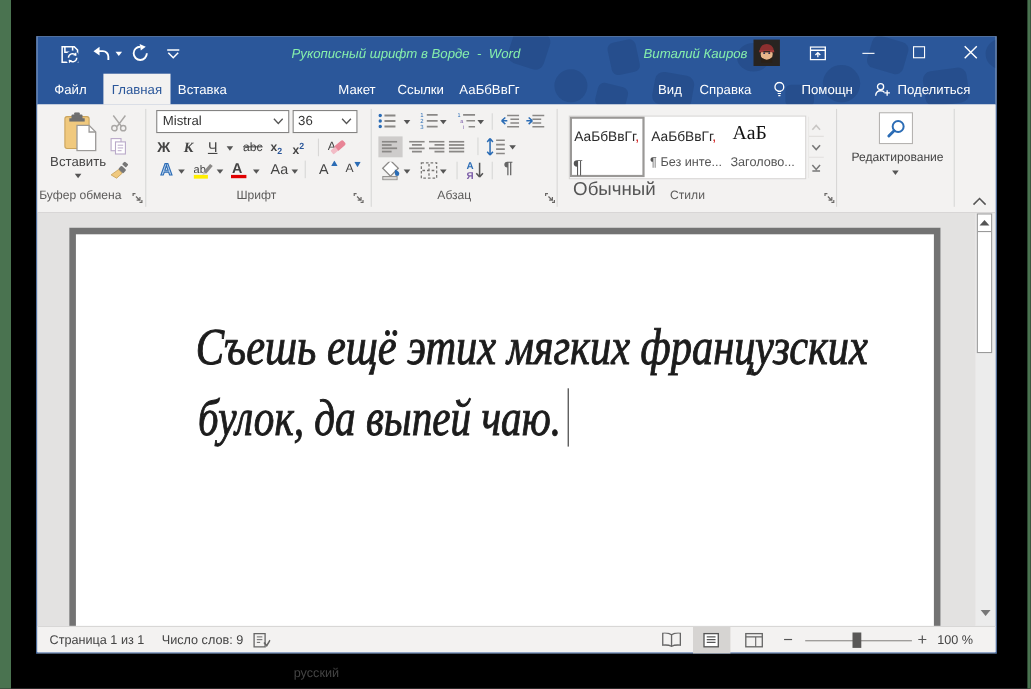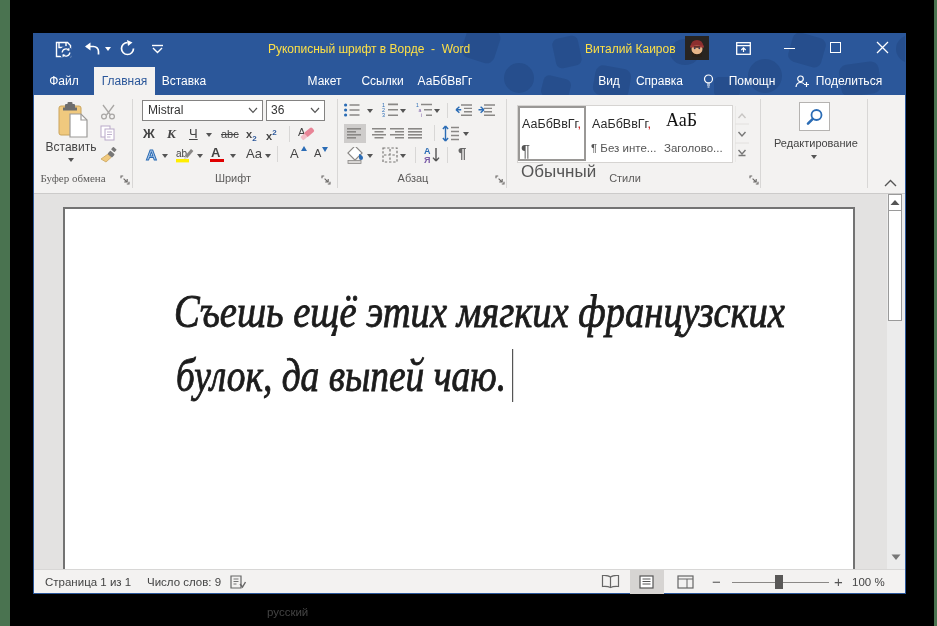--- a/index.html
+++ b/index.html
@@ -1,31 +1,31 @@
 <!DOCTYPE html>
 <html><head><meta charset="utf-8">
 <style>
 html,body{margin:0;padding:0;width:937px;height:626px;background:#000;overflow:hidden;}
 *{box-sizing:border-box;font-family:"Liberation Sans",sans-serif;}
 .abs{position:absolute;}
 #win{position:absolute;left:33px;top:33px;width:873px;height:561px;background:#f3f2f1;border-left:1px solid #2b579a;border-right:1px solid #2b579a;border-bottom:1px solid #2b579a;}
 #titlebar{position:absolute;left:0;top:0;width:100%;height:62px;background:#2b579a;overflow:hidden;}
 .pat{position:absolute;background:rgba(10,25,55,.13);}
-.wt{color:#fde047;font-size:12px;}
+.wt{color:#86efac;font-size:12px;font-style:italic;}
 #tabs{position:absolute;left:0;top:34px;width:100%;height:28px;}
 .tab{position:absolute;top:0;height:28px;line-height:28px;color:#fff;font-size:12px;text-align:center;}
 #ribbon{position:absolute;left:0;top:62px;width:100%;height:99px;background:#f3f2f1;border-bottom:1px solid #cccbca;}
 .gdiv{position:absolute;top:4px;height:89px;width:1px;background:#d8d7d6;}
 .glabel{position:absolute;top:77px;height:14px;font-size:11px;color:#5c5b5a;text-align:center;}
 .launch{position:absolute;top:80px;width:10px;height:10px;}
 .ricon{position:absolute;color:#444;}
 .caret{position:absolute;width:0;height:0;border-left:3px solid transparent;border-right:3px solid transparent;border-top:4px solid #555;}
 .mdiv{position:absolute;width:1px;background:#d8d7d6;}
 #docarea{position:absolute;left:0;top:161px;width:853px;height:375px;background:#e3e2e1;overflow:hidden;}
-#page{position:absolute;left:29px;top:13px;width:792px;height:420px;background:#fff;border:2px solid #737373;}
+#page{position:absolute;left:29px;top:13px;width:792px;height:420px;background:#fff;border:6px solid #737373;}
 #vscroll{position:absolute;left:853px;top:161px;width:18px;height:375px;background:#ececec;}
 #status{position:absolute;left:0;top:536px;width:871px;height:24px;background:#f3f2f1;border-top:1px solid #d8d7d6;font-size:11.5px;color:#444;}
 .st{position:absolute;top:0;height:24px;line-height:24px;}
 svg{display:block;}
 </style></head>
 <body>
 <div class="abs" style="left:0;top:0;width:10px;height:626px;background:#4a7350;"></div>
 <div class="abs" style="left:934px;top:0;width:3px;height:626px;background:#4a7350;"></div>
 <div id="win">
 <div id="titlebar">
@@ -128,21 +128,21 @@
 <svg class="abs" style="left:66px;top:30px;" width="17" height="16" viewBox="0 0 17 16">
 <rect x="1" y="1" width="9" height="11" fill="#fff" stroke="#b9a9c9" stroke-width="1"></rect>
 <rect x="5" y="4" width="9" height="11" fill="#fff" stroke="#b9a9c9" stroke-width="1"></rect>
 <path d="M7 7 h5 M7 9.5 h5 M7 12 h3.5" stroke="#b9a9c9" stroke-width="0.9"></path>
 </svg>
 <svg class="abs" style="left:66px;top:52px;" width="17" height="16" viewBox="0 0 17 16">
 <path d="M1 12 l7 -5 3 3.5 -5 4.5 z" fill="#f0c97e" stroke="#caa45c" stroke-width="0.8"></path>
 <rect x="8.2" y="4.8" width="6" height="4.4" rx="1" transform="rotate(42 11 7)" fill="#777"></rect>
 <rect x="11.6" y="0.8" width="4.6" height="3.6" rx="0.8" transform="rotate(42 14 2.5)" fill="#777"></rect>
 </svg>
-<div class="glabel" style="left:0px;width:78px;font-family:Liberation Serif, serif;">Буфер обмена</div>
+<div class="glabel" style="left:0px;width:78px;">Буфер обмена</div>
 <svg class="launch" style="left:86px;" width="10" height="10" viewBox="0 0 10 10">
 <path d="M1 3.2 v-2.2 h2.2 M9 6.8 v2.2 h-2.2" fill="none" stroke="#6a6866" stroke-width="1.1"></path>
 <path d="M3.6 3.6 l3.4 3.4 M7.2 4 v3 h-3" fill="none" stroke="#6a6866" stroke-width="1.1"></path>
       </svg>
 <div class="gdiv" style="left:98px;"></div>
 <div class="abs" style="left:108px;top:5px;width:121px;height:21px;background:#fff;border:1px solid #848382;font-size:12px;color:#333;line-height:19px;padding-left:5px;">Mistral<svg style="position:absolute;right:4px;top:6px;" width="10" height="7" viewBox="0 0 10 7">
           <path d="M1 1 l4 4.3 4-4.3" fill="none" stroke="#555" stroke-width="1.2"></path>
         </svg></div>
 <div class="abs" style="left:232px;top:5px;width:59px;height:21px;background:#fff;border:1px solid #848382;font-size:12px;color:#333;line-height:19px;padding-left:4px;">36<svg style="position:absolute;right:4px;top:6px;" width="10" height="7" viewBox="0 0 10 7">
           <path d="M1 1 l4 4.3 4-4.3" fill="none" stroke="#555" stroke-width="1.2"></path>

